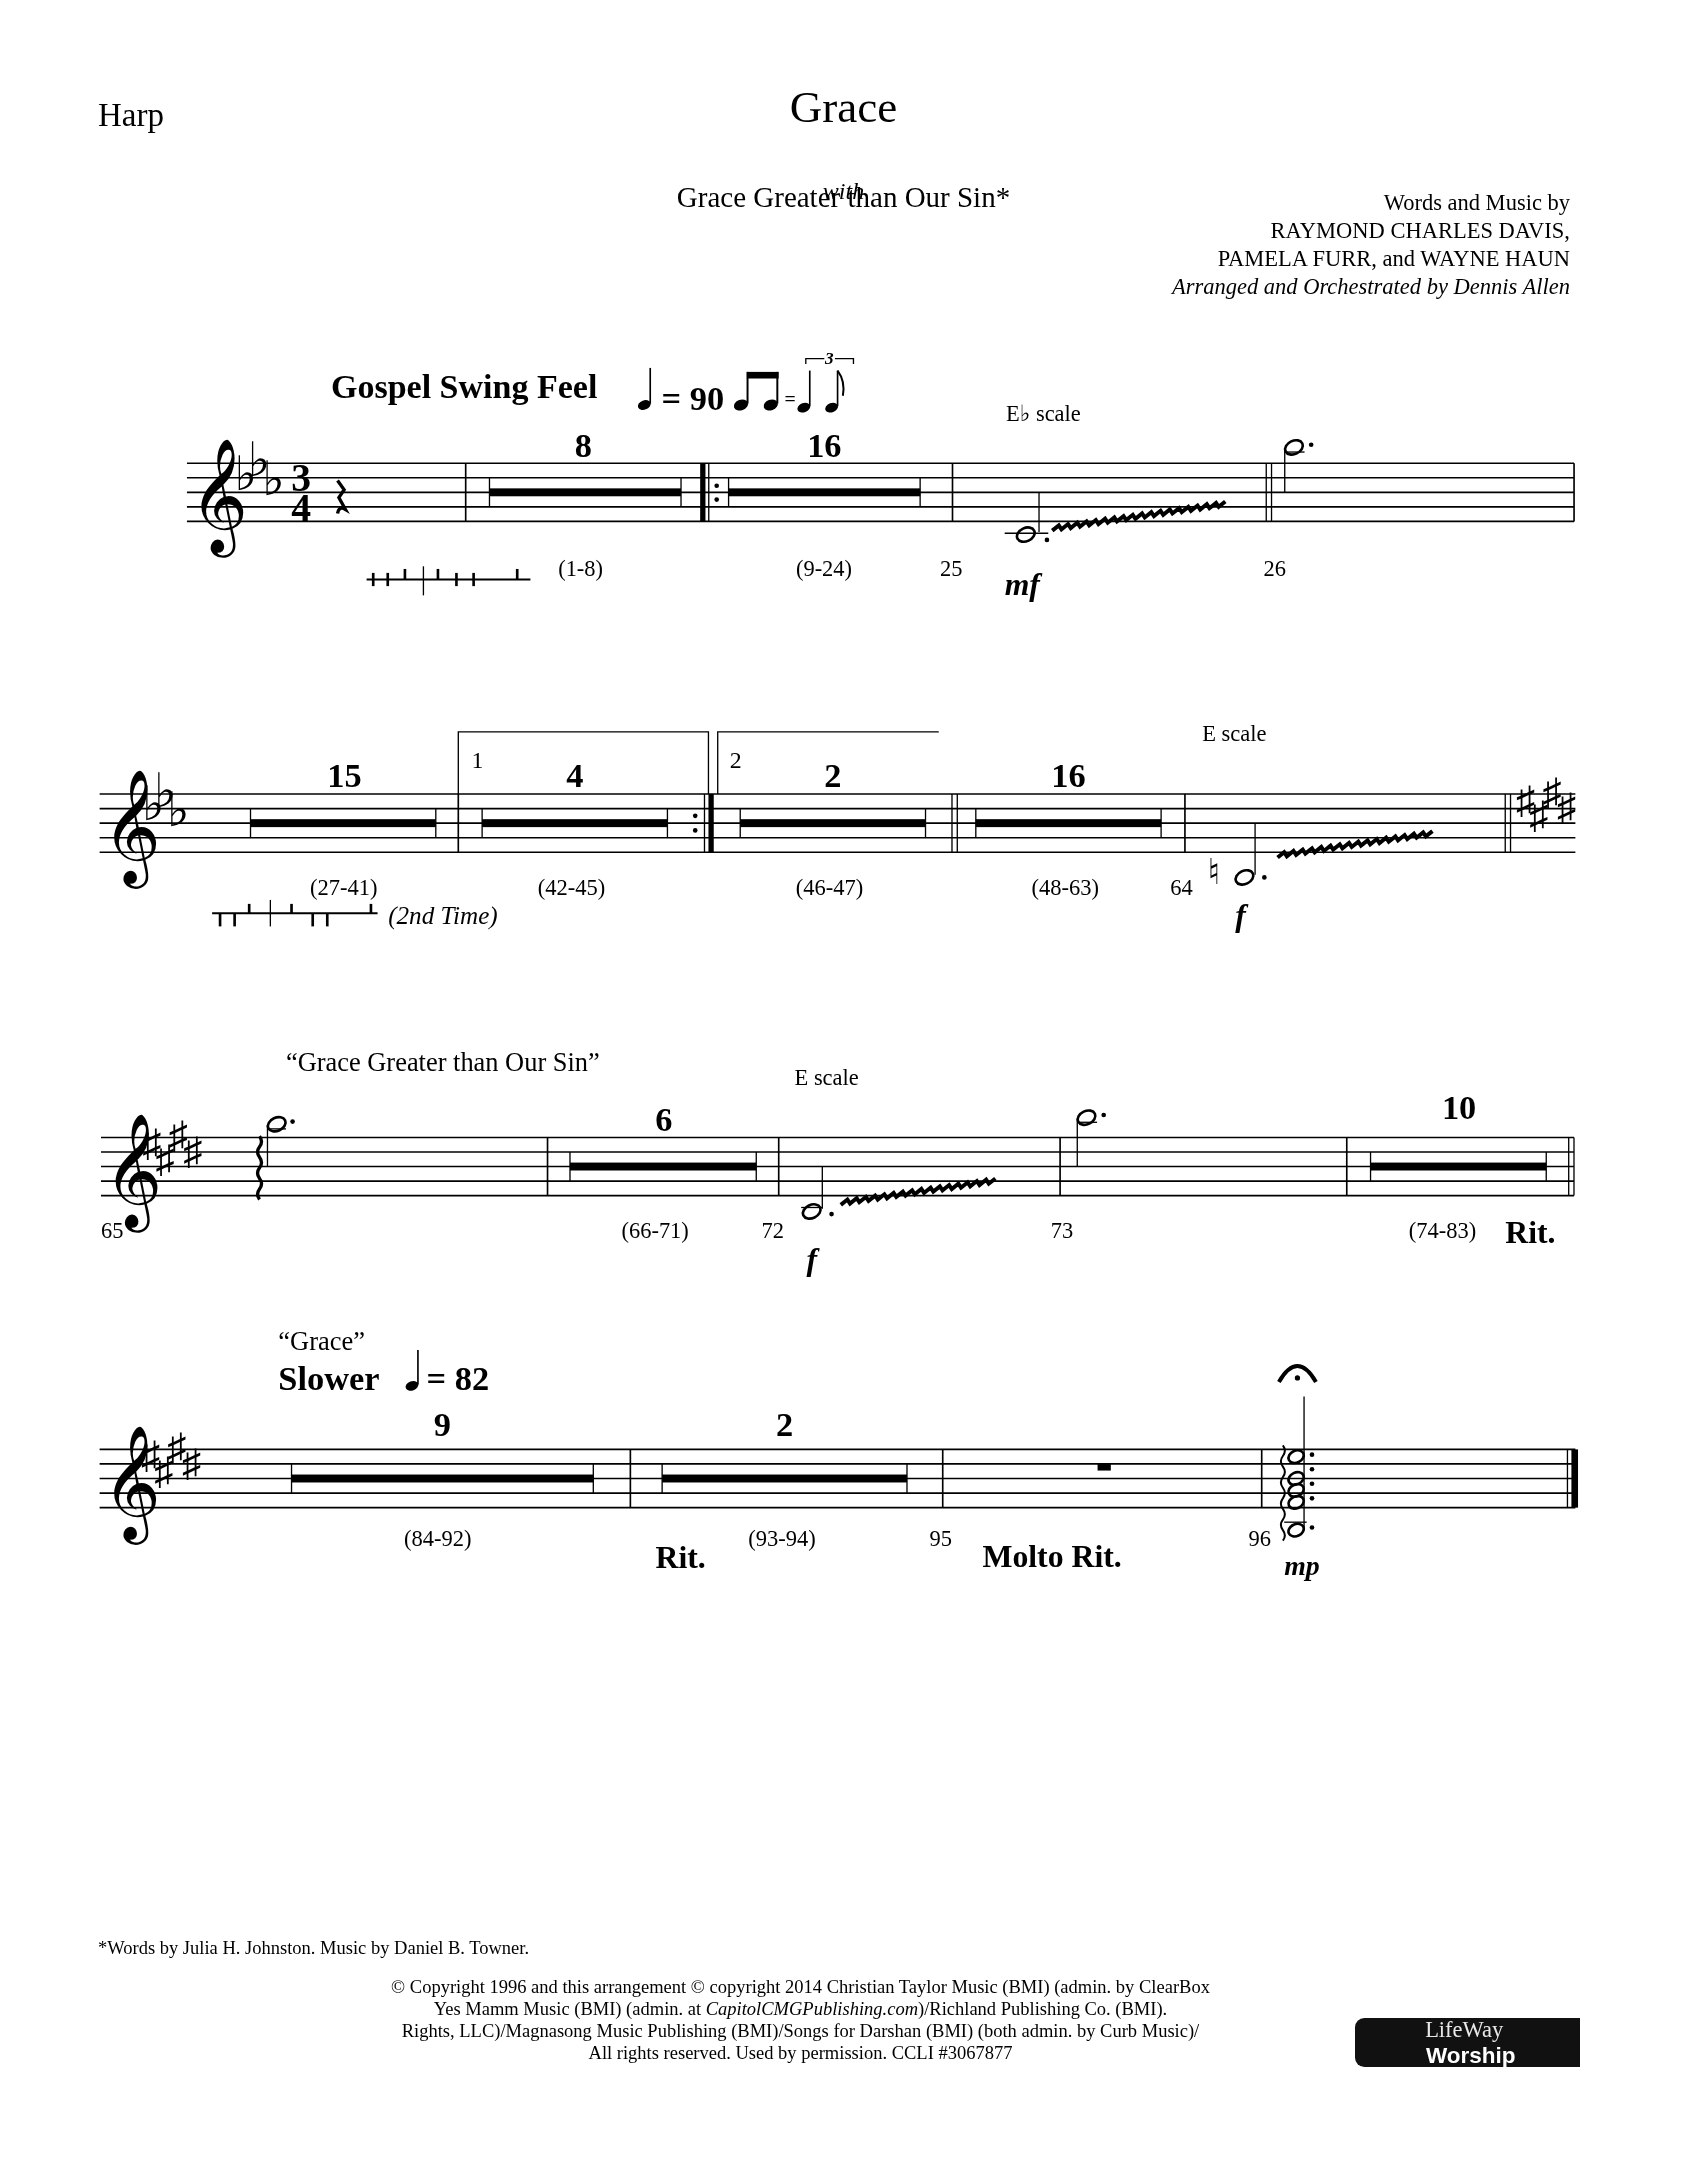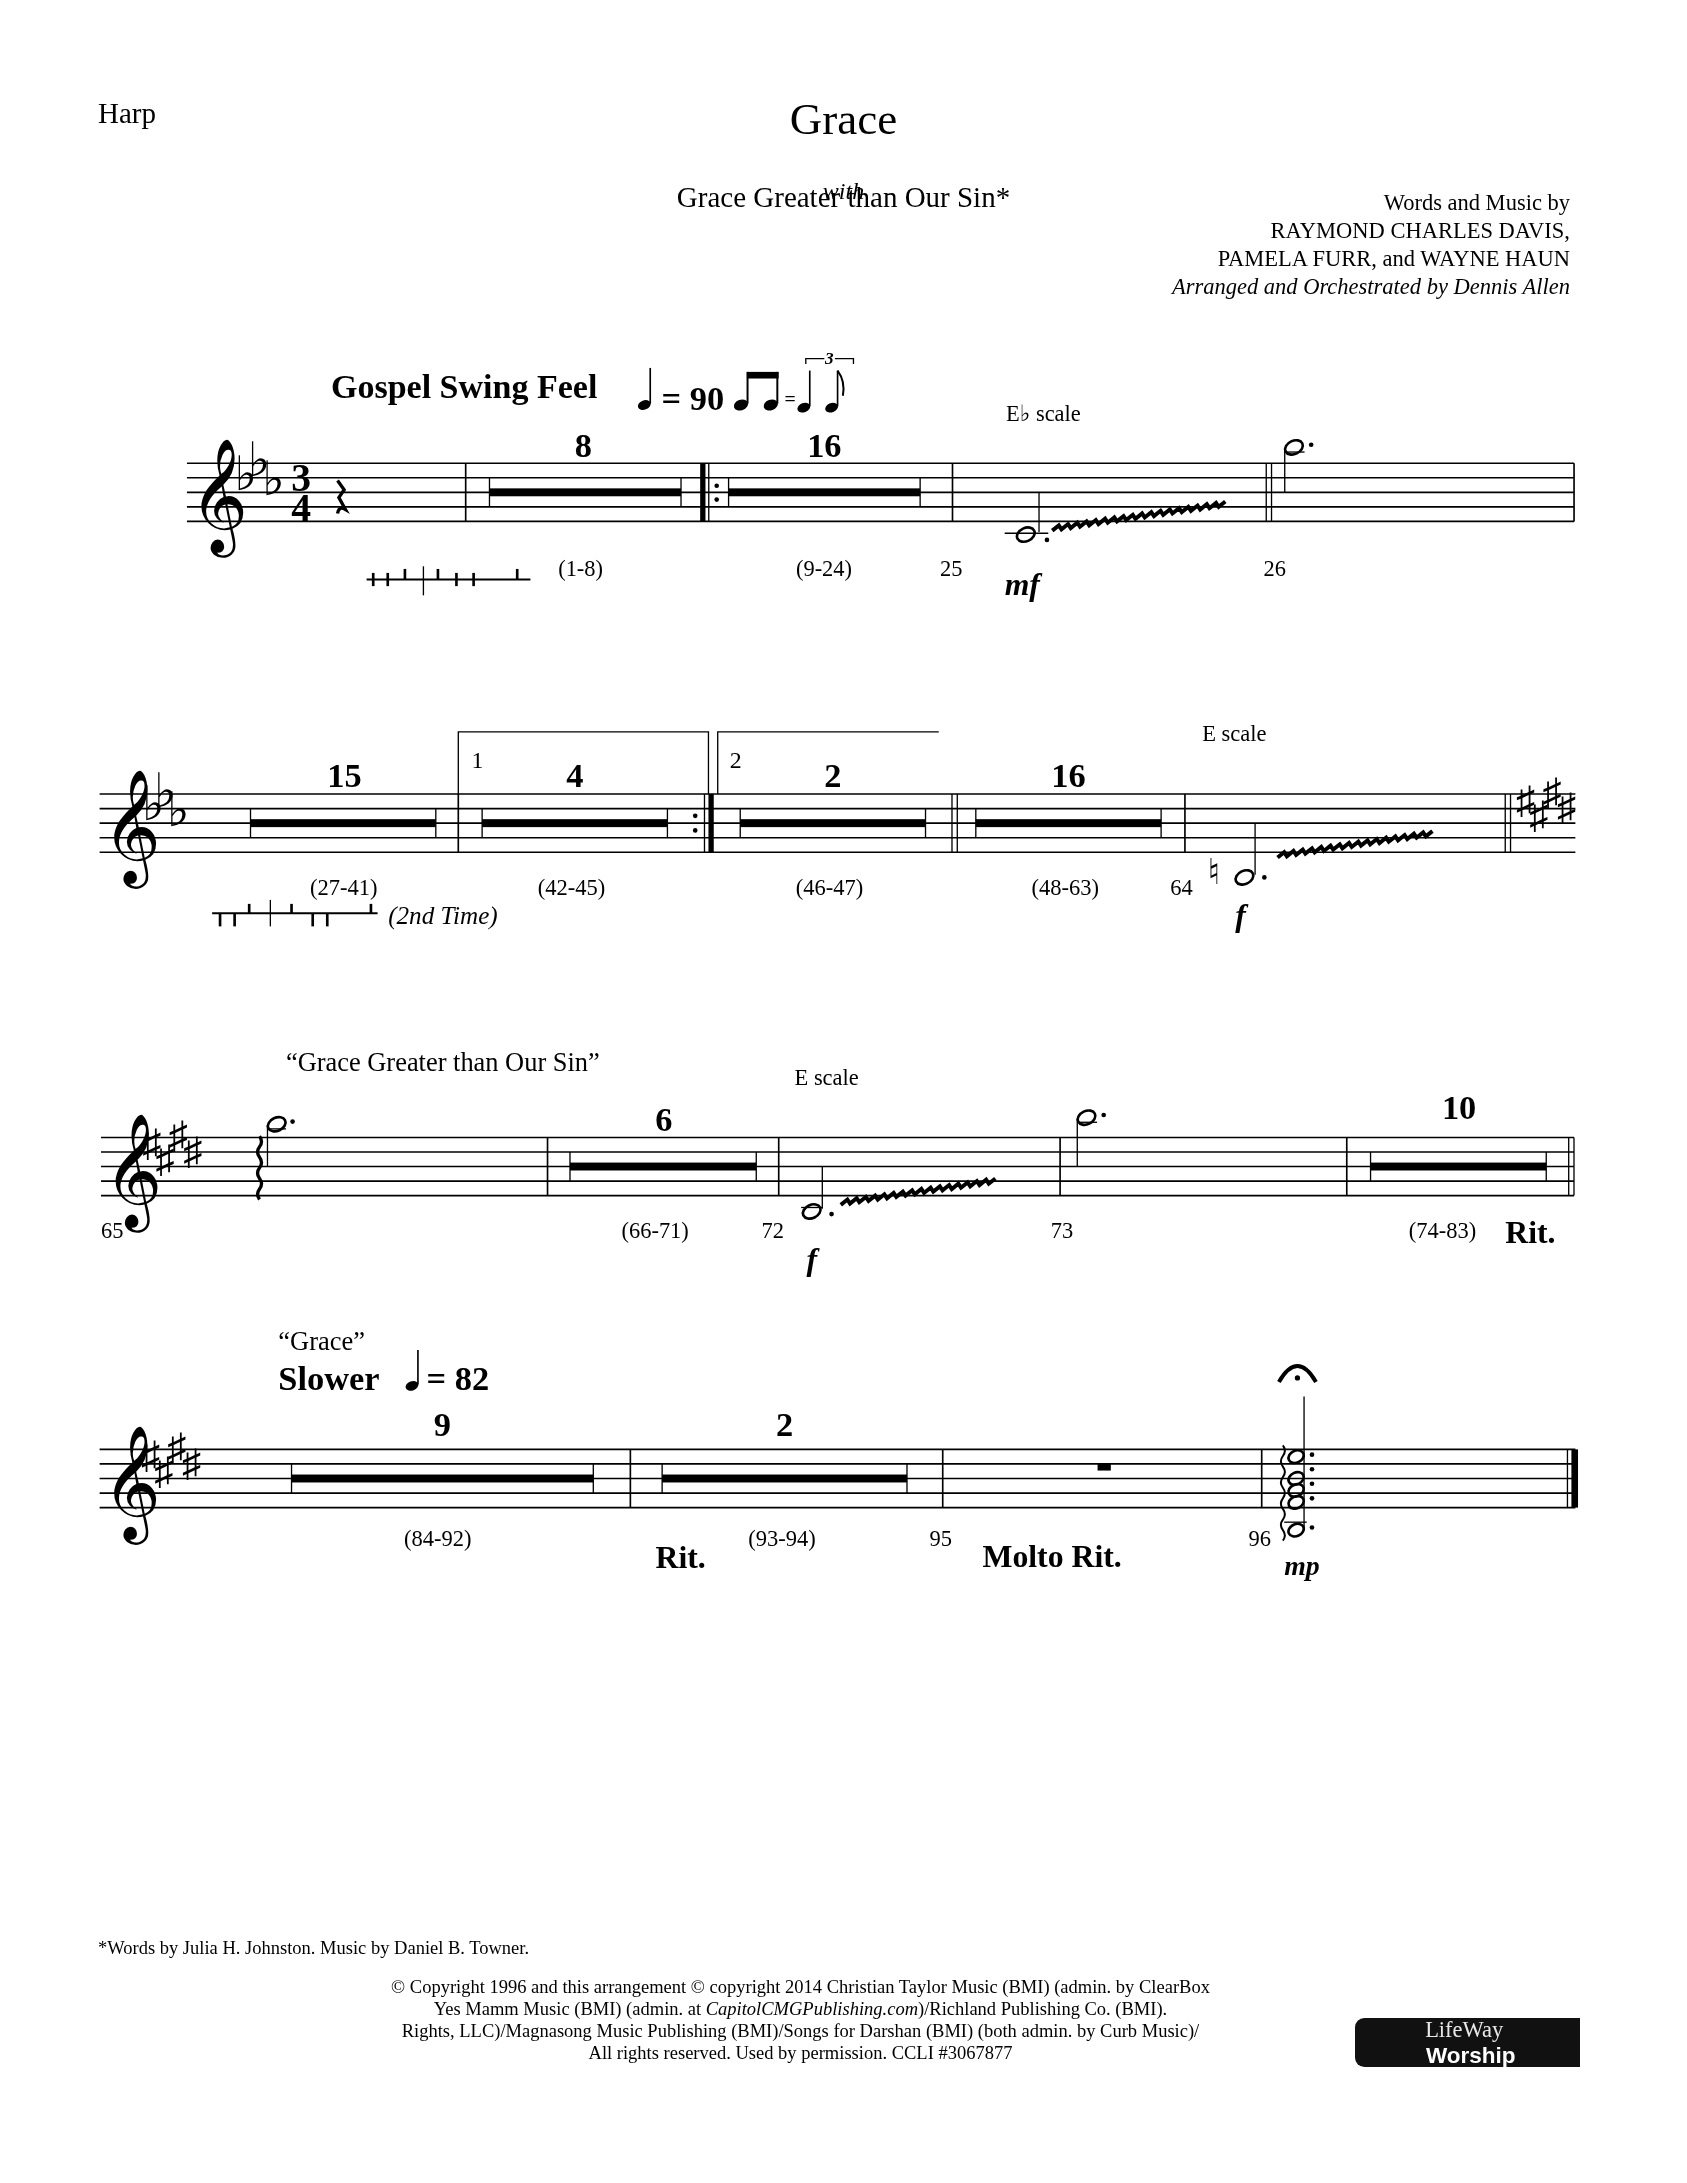--- a/index.html
+++ b/index.html
@@ -1,20 +1,20 @@
 <!DOCTYPE html>
 <html style="font-size:10.6px"><head>
 <meta charset="utf-8">
 <style>
   html, body { margin: 0; padding: 0; background: #ffffff; }
   body { width: 1687px; height: 2183px; position: relative; overflow: hidden;
          font-family: "Liberation Serif", "DejaVu Serif", serif; color: #000; }
   .abs { position: absolute; }
-  .instrument { left: 98px; top: 97px; font-size: 29px; }
-  .title { left: 0; width: 1687px; text-align: center; top: 93px; font-size: 45px; }
+  .instrument { left: 98px; top: 97px; font-size: 33px; }
+  .title { left: 0; width: 1687px; text-align: center; top: 81px; font-size: 45px; }
   .with { left: 0; width: 1687px; text-align: center; top: 147px; font-size: 24px; font-style: italic; margin-top: 31px; }
   .subtitle { left: 0; width: 1687px; text-align: center; top: 169px; font-size: 29px; margin-top: 12px; }
   .credits { right: 117px; top: 189px; text-align: right; font-size: 22.5px; line-height: 28px; }
   .credits .arr { font-style: italic; }
   .tempo { font-family: "Liberation Serif", serif; font-weight: bold; font-size: 34px; }
   .footnote { left: 98px; top: 1938px; font-size: 18.5px; }
   .copyright { left: 238px; width: 1125px; top: 1976px; text-align: center; font-size: 18.5px; line-height: 22px; }
   .copyright i { font-style: italic; }
   .logo { left: 1355px; top: 2018px; width: 225px; height: 49px; background: #111; border-radius: 9.3px 0 0 9.3px;
           display: flex; align-items: center; justify-content: center; color: #fff; font-family: "Liberation Sans", sans-serif; flex-direction: column; }

